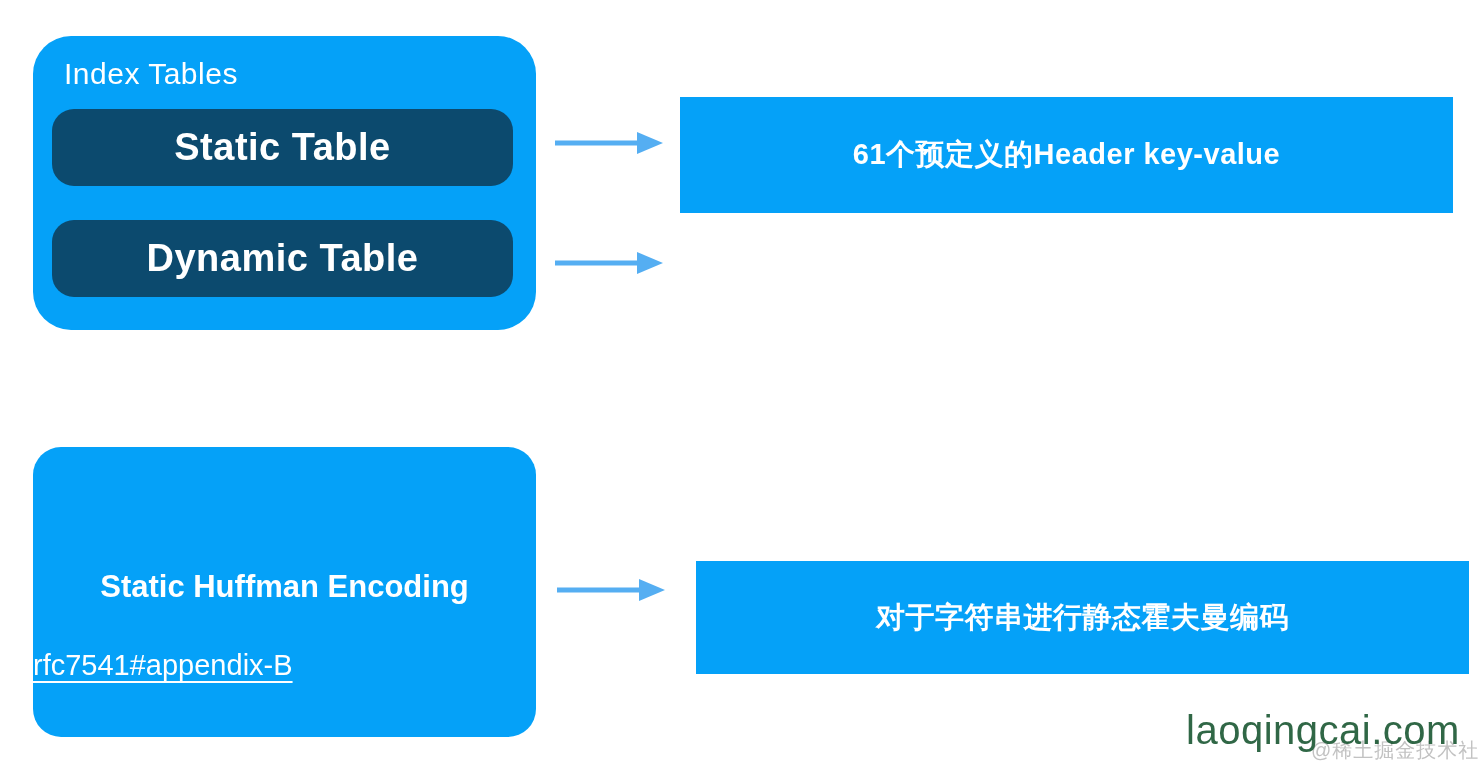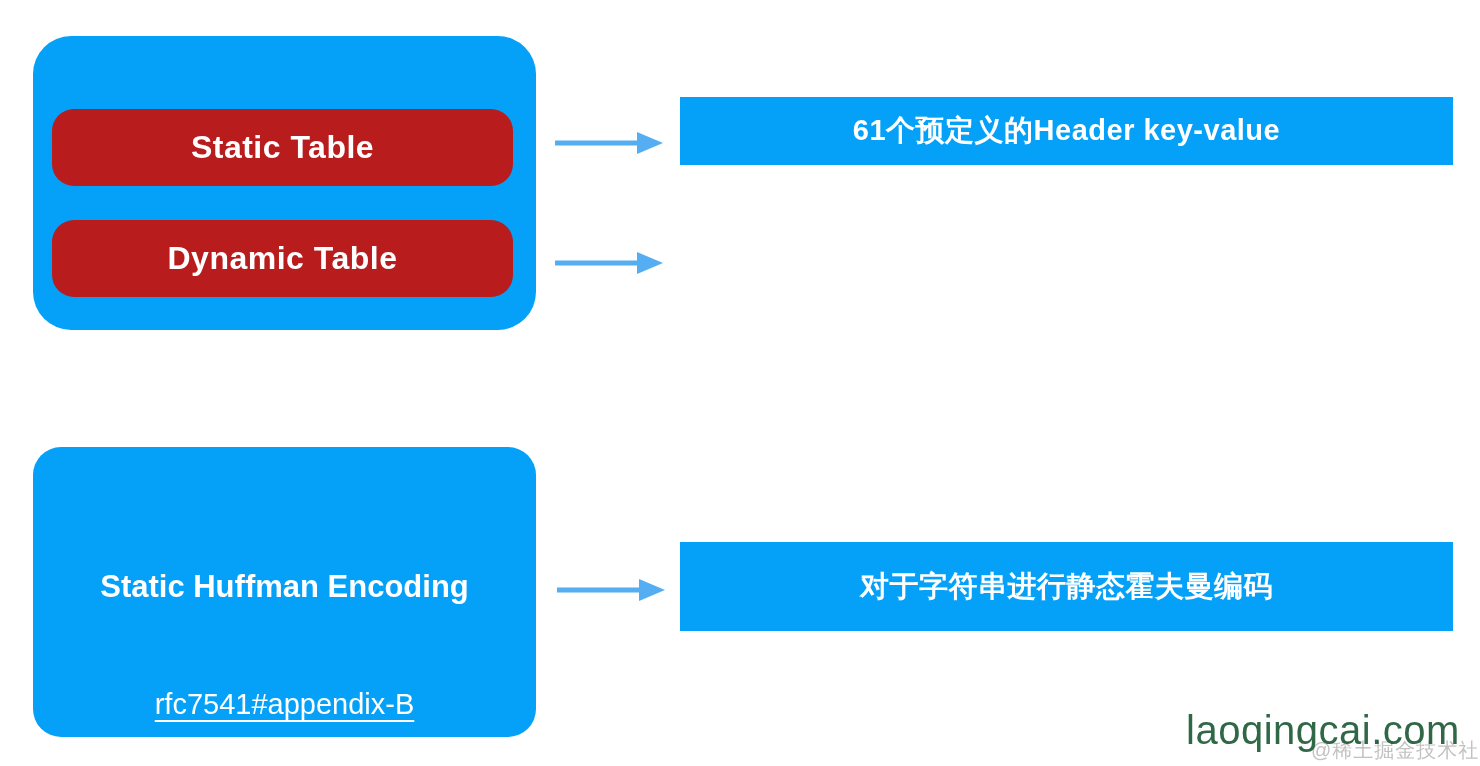--- a/index.html
+++ b/index.html
@@ -19,51 +19,51 @@
     border-radius: 38px;
     color: #ffffff;
   }
   .index-tables-box { left: 33px; top: 36px; width: 503px; height: 294px; }
   .index-tables-title {
     position: absolute; left: 31px; top: 21px;
     font-size: 30px; font-weight: 400; letter-spacing: 0.5px; color: #ffffff;
   }
   .pill {
     position: absolute; left: 19px; width: 461px; height: 77px;
-    background: #b91c1c; border-radius: 22px;
+    background: #0c4a6e; border-radius: 22px;
     display: flex; align-items: center; justify-content: center;
-    font-size: 32px; font-weight: 700; color: #ffffff; letter-spacing: 0.5px;
+    font-size: 38px; font-weight: 700; color: #ffffff; letter-spacing: 0.5px;
   }
   .pill-static { top: 73px; }
   .pill-dynamic { top: 184px; }
 
   .huffman-box { left: 33px; top: 447px; width: 503px; height: 290px; border-radius: 28px; }
   .huffman-title {
     position: absolute; left: 0; top: 122px; width: 100%;
     text-align: center; font-size: 31px; font-weight: 700; color: #ffffff;
   }
   .huffman-link-row {
-    position: absolute; left: 0; top: 202px; width: 100%; text-align: center; margin-top: 39px;
+    position: absolute; left: 0; top: 202px; width: 100%; text-align: left;
   }
   .huffman-link {
     font-size: 29px; font-weight: 400; color: #ffffff;
     text-decoration: underline; text-underline-offset: 6px; text-decoration-thickness: 2px;
     cursor: pointer;
   }
 
   
   .result-bar {
     position: absolute; left: 680px; width: 773px;
     background: #05A1F8;
     display: flex; align-items: center; justify-content: center;
     color: #ffffff; font-size: 29px; font-weight: 700; letter-spacing: 0.5px;
   }
-  .result-1 { top: 97px; height: 68px; }
+  .result-1 { top: 97px; height: 116px; }
   .result-2 { top: 220px; height: 93px; }
-  .result-3 { top: 542px; height: 89px; }
+  .result-3 { top: 561px; height: 113px; margin-left: 16px; }
 
   
   .arrow { position: absolute; width: 112px; height: 30px; }
   .arrow-1 { left: 553px; top: 128px; }
   .arrow-2 { left: 553px; top: 248px; }
   .arrow-3 { left: 555px; top: 575px; }
 
   
   .wm-community {
     position: absolute; left: 1311px; top: 737px;
@@ -73,20 +73,21 @@
     position: absolute; left: 1186px; top: 708px;
     font-size: 40px; color: #14532d; opacity: 0.88; z-index: 2; letter-spacing: 0.5px;
   }
 </style>
 </head>
 <body>
 
 <div class="canvas">
 
   <div class="group-box index-tables-box">
+    <div class="index-tables-title">Index Tables</div>
     <div class="pill pill-static">
       <span>Static Table</span>
     </div>
     <div class="pill pill-dynamic">
       <span>Dynamic Table</span>
     </div>
   </div>
 
   <div class="group-box huffman-box">
     <div class="huffman-title">Static Huffman Encoding</div>

